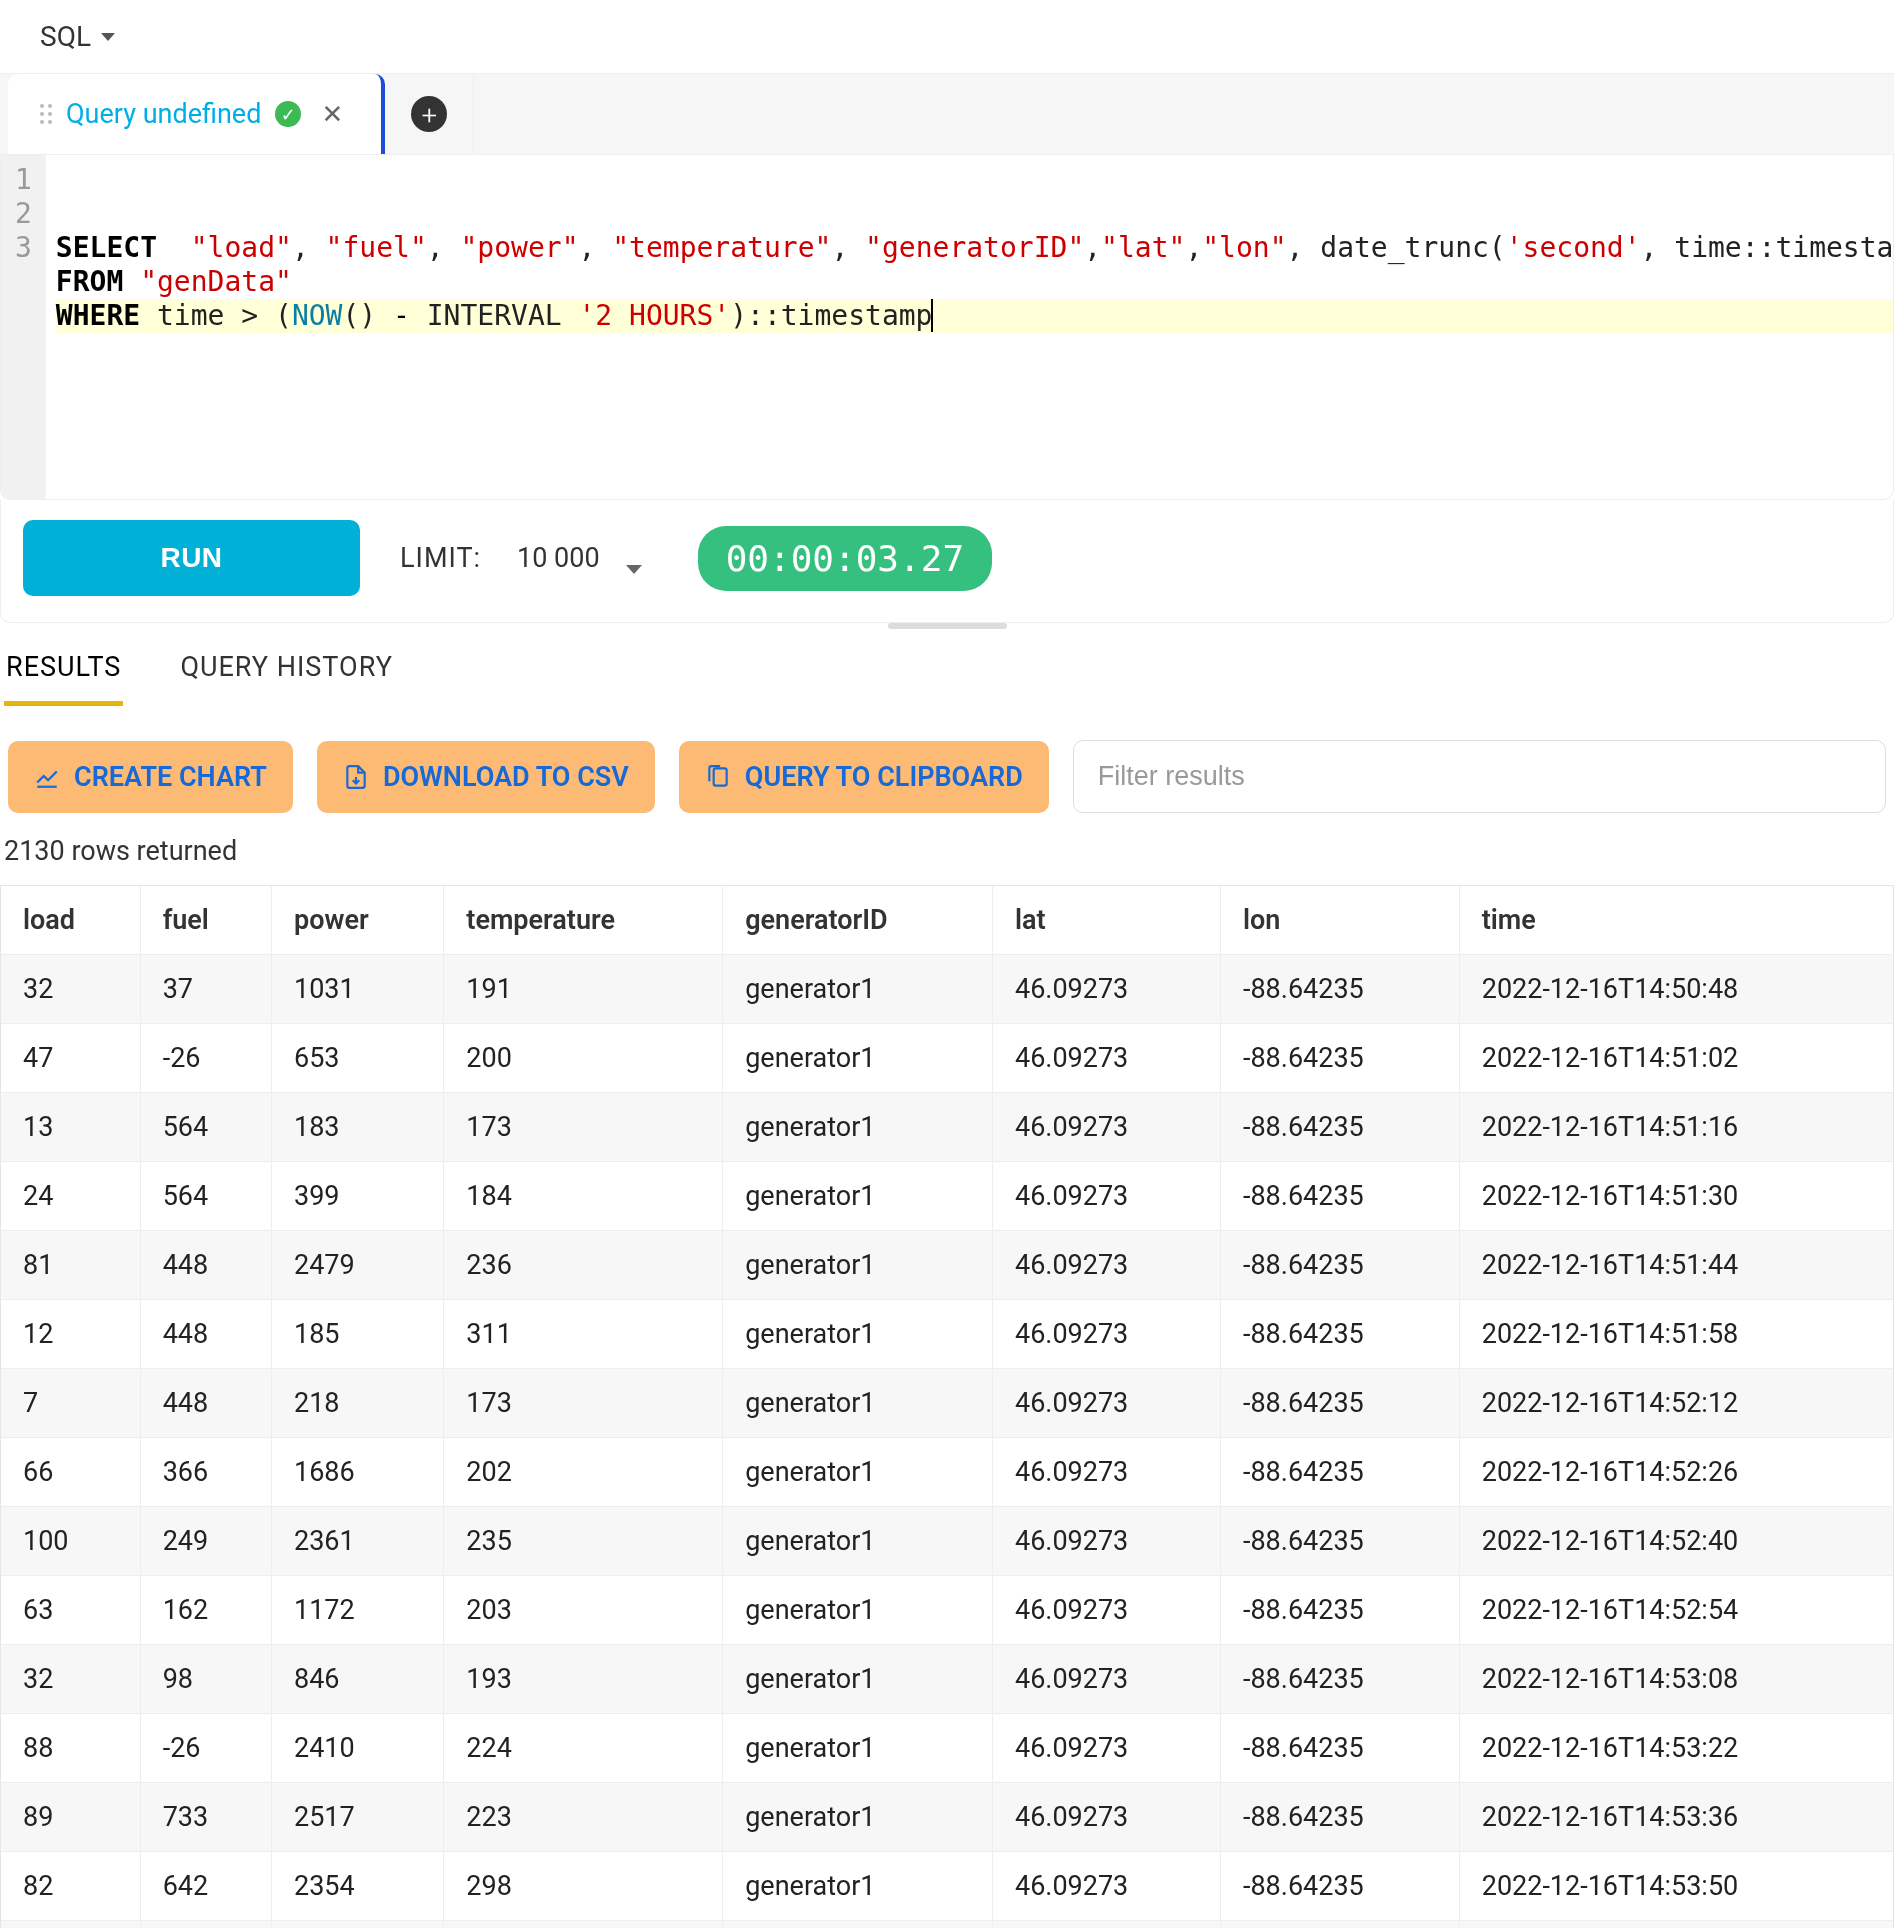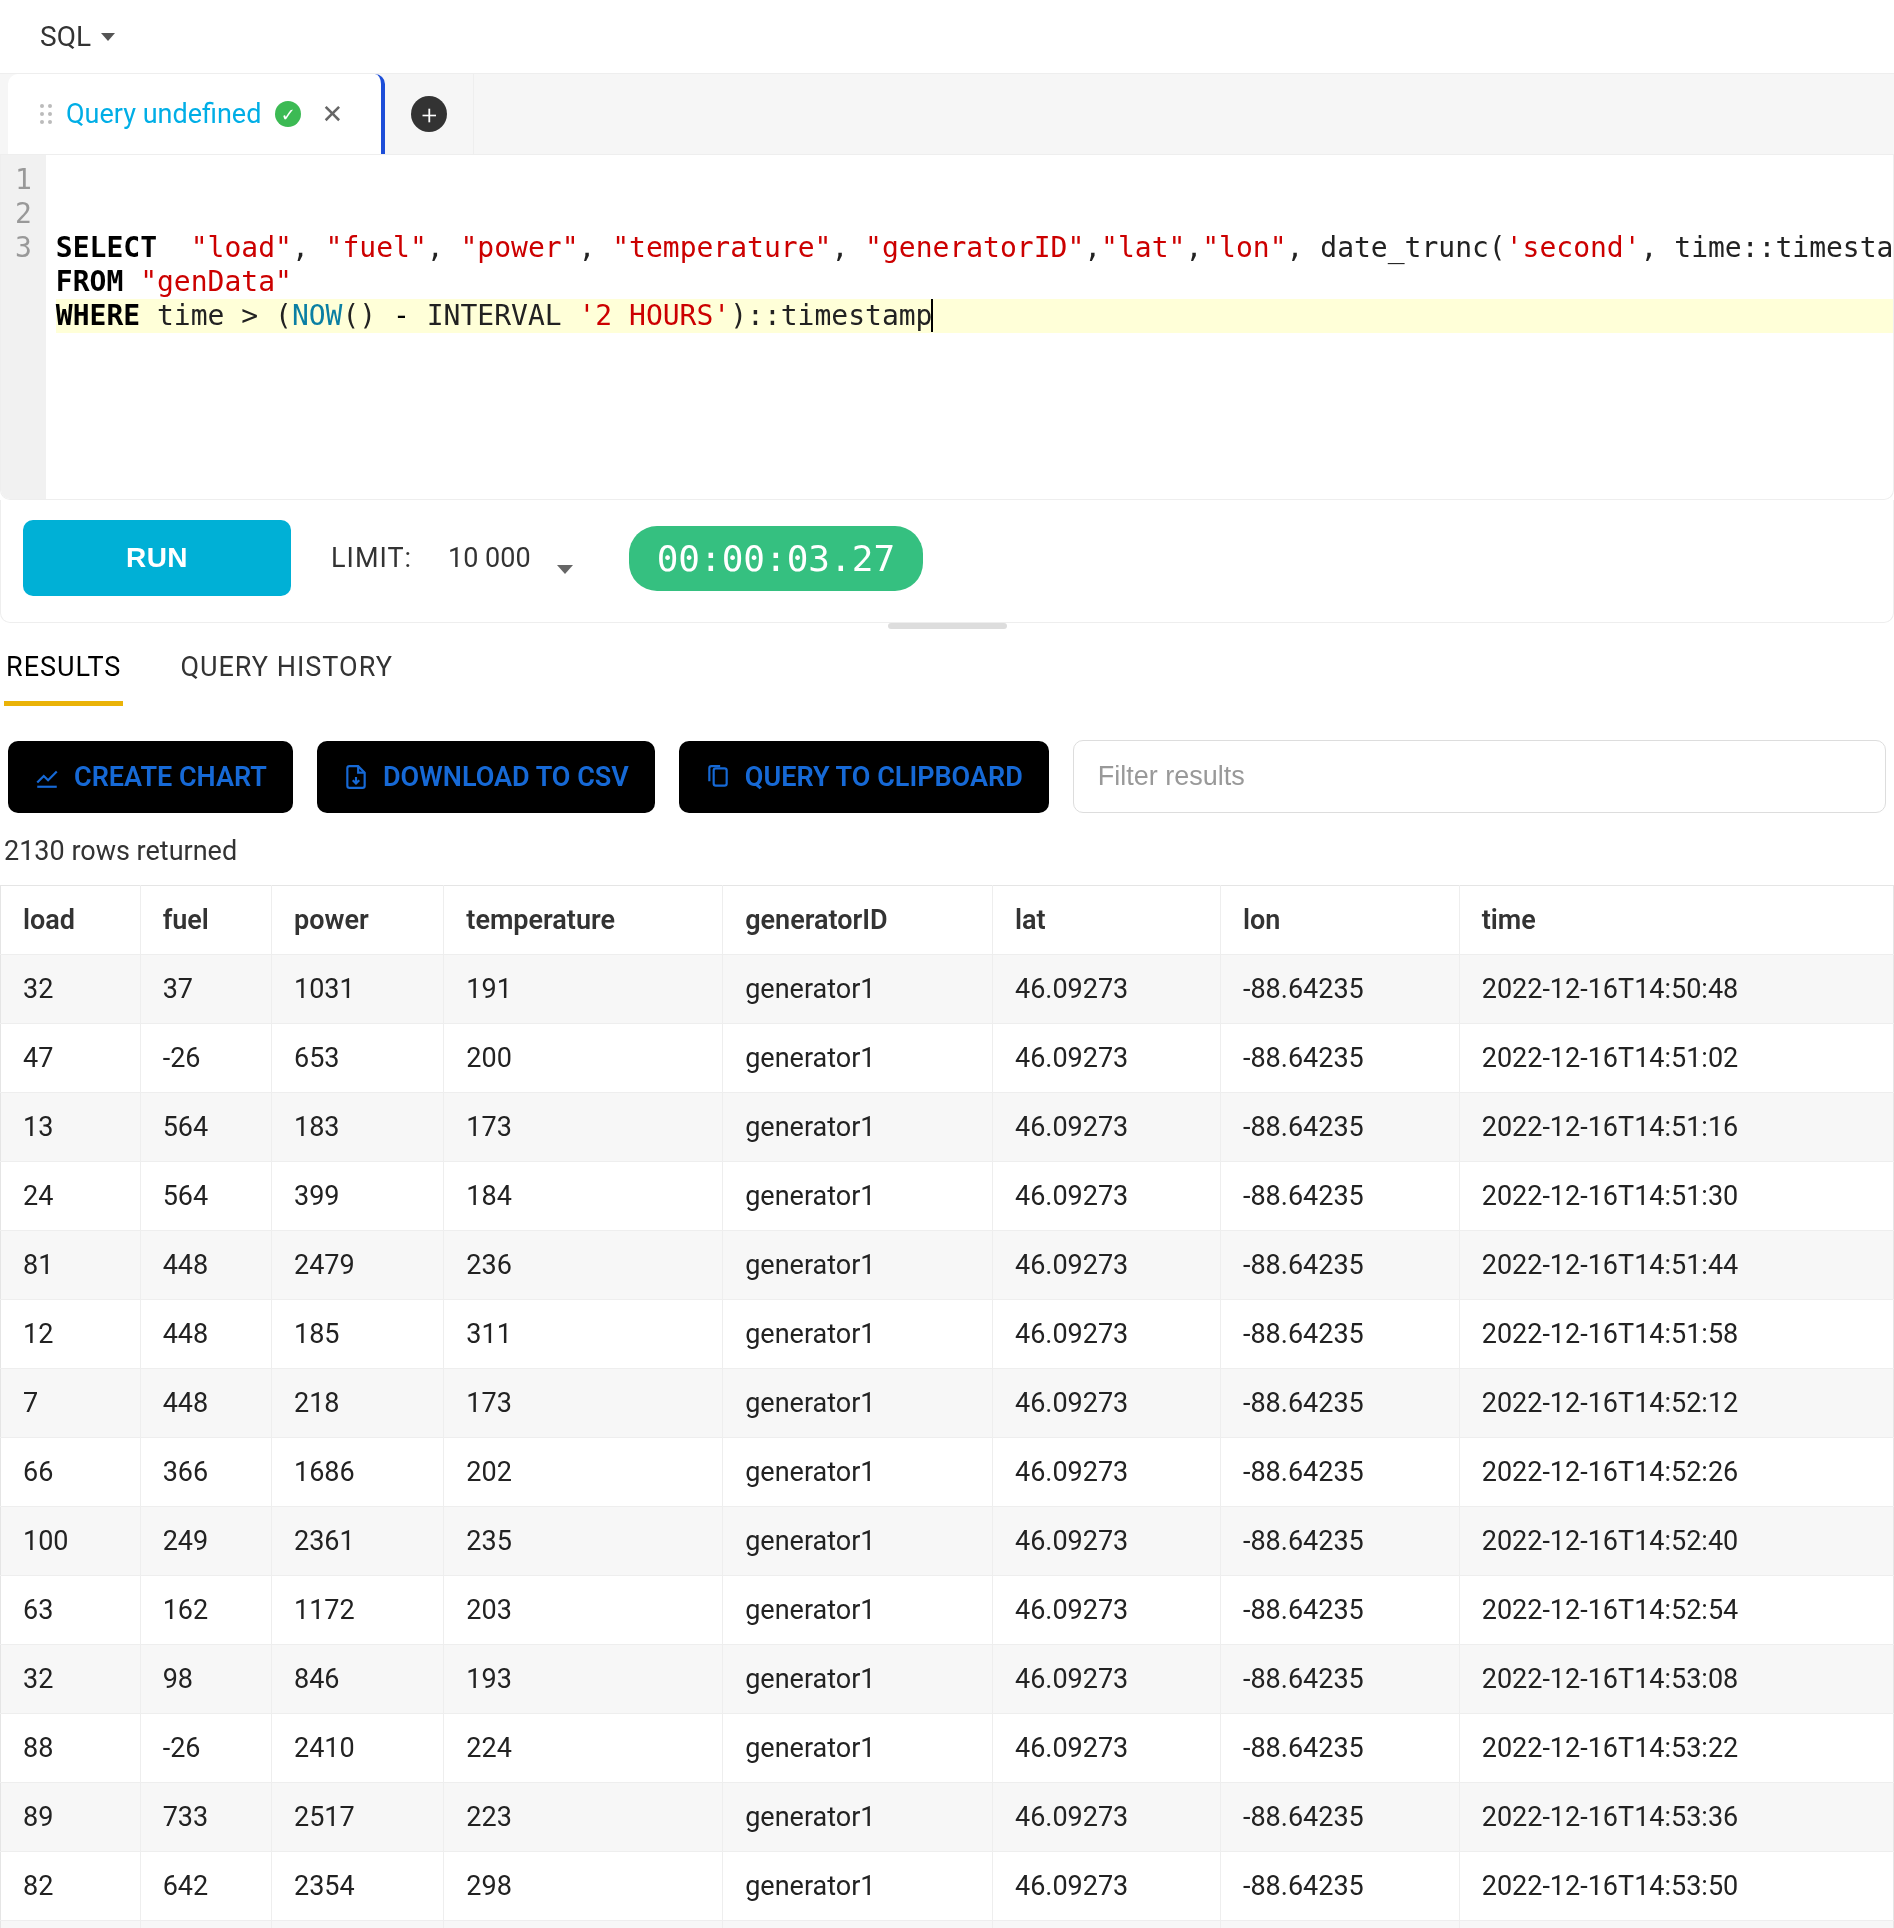--- a/index.html
+++ b/index.html
@@ -128,21 +128,21 @@
   border-radius: 0 0 10px 10px;
 }
 .run-btn {
   background: #00b0d6;
   color: #fff;
   border: none;
   font-size: 28px;
   font-weight: 600;
   letter-spacing: 0.5px;
   padding: 22px 0;
-  width: 268px;
+  width: 337px;
   border-radius: 10px;
   cursor: pointer;
 }
 .limit-group { display: flex; align-items: center; gap: 20px; color: #333; font-size: 27px; }
 .limit-label { letter-spacing: 1px; }
 .limit-dd { display: inline-flex; align-items: flex-end; gap: 26px; padding: 8px 16px; border-radius: 8px; cursor: pointer; }
 .small-caret {
   width: 0; height: 0;
   border-left: 8px solid transparent;
   border-right: 8px solid transparent;
@@ -183,21 +183,21 @@
   align-items: center;
   gap: 24px;
   padding: 34px 8px 12px;
   flex-wrap: nowrap;
 }
 .action-btn {
   display: inline-flex;
   align-items: center;
   gap: 14px;
   padding: 20px 26px;
-  background: #000000;
+  background: #fdba74;
   border-radius: 10px;
   color: #1669d6;
   font-size: 27px;
   font-weight: 600;
   cursor: pointer;
   white-space: nowrap;
 }
 .action-btn svg { width: 26px; height: 26px; }
 .filter-input {
   flex: 1;

